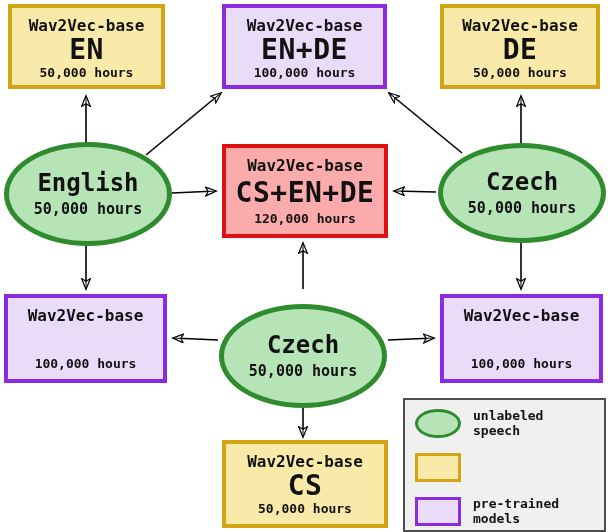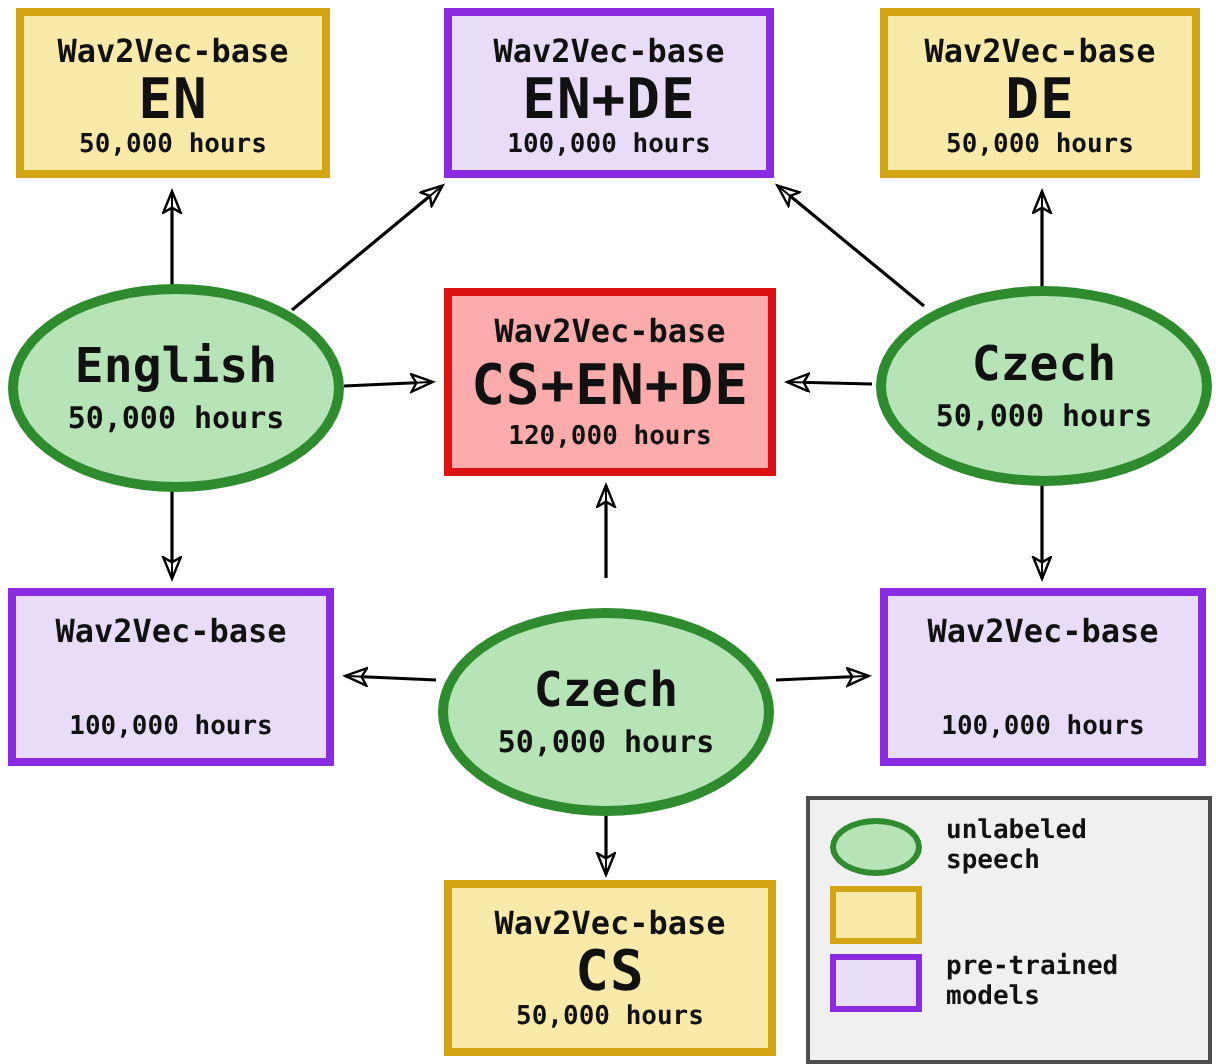--- a/index.html
+++ b/index.html
@@ -15,21 +15,21 @@
   .box.purple{background:#e9dcf9;border:4px solid #8a2be2;}
   .box.red{background:#fbabab;border:4px solid #dd1111;}
   .ellipse{background:#b7e4b7;border:5px solid #2e8b2e;border-radius:50%;
            justify-content:center;gap:5px;}
   .node-title{font-size:16px;line-height:18px;}
   .node-label{font-size:28px;line-height:30px;letter-spacing:0.5px;}
   .node-hours{font-size:13px;line-height:15px;}
   .corpus-label{font-size:24px;line-height:26px;}
   .corpus-hours{font-size:15px;line-height:17px;}
   #legend{position:absolute;left:403px;top:398px;width:203px;height:134px;box-sizing:border-box;
-          background:#f0f0f0;border:2px solid #4d4d4d;padding:8px 8px 24px 10px;
+          background:#f0f0f0;border:2px solid #4d4d4d;padding:8px 8px 4px 10px;
           display:flex;flex-direction:column;justify-content:space-between;}
   .legend-row{display:flex;align-items:center;gap:12px;}
   .legend-swatch{width:46px;height:29px;box-sizing:border-box;flex:0 0 auto;}
   .sw-green{background:#b7e4b7;border:3px solid #2e8b2e;border-radius:50%;}
   .sw-yellow{background:#faeaa9;border:3px solid #d3a413;}
   .sw-purple{background:#e9dcf9;border:3px solid #8a2be2;}
   .legend-text{font-size:13px;line-height:15px;}
 </style>
 </head>
 <body>

